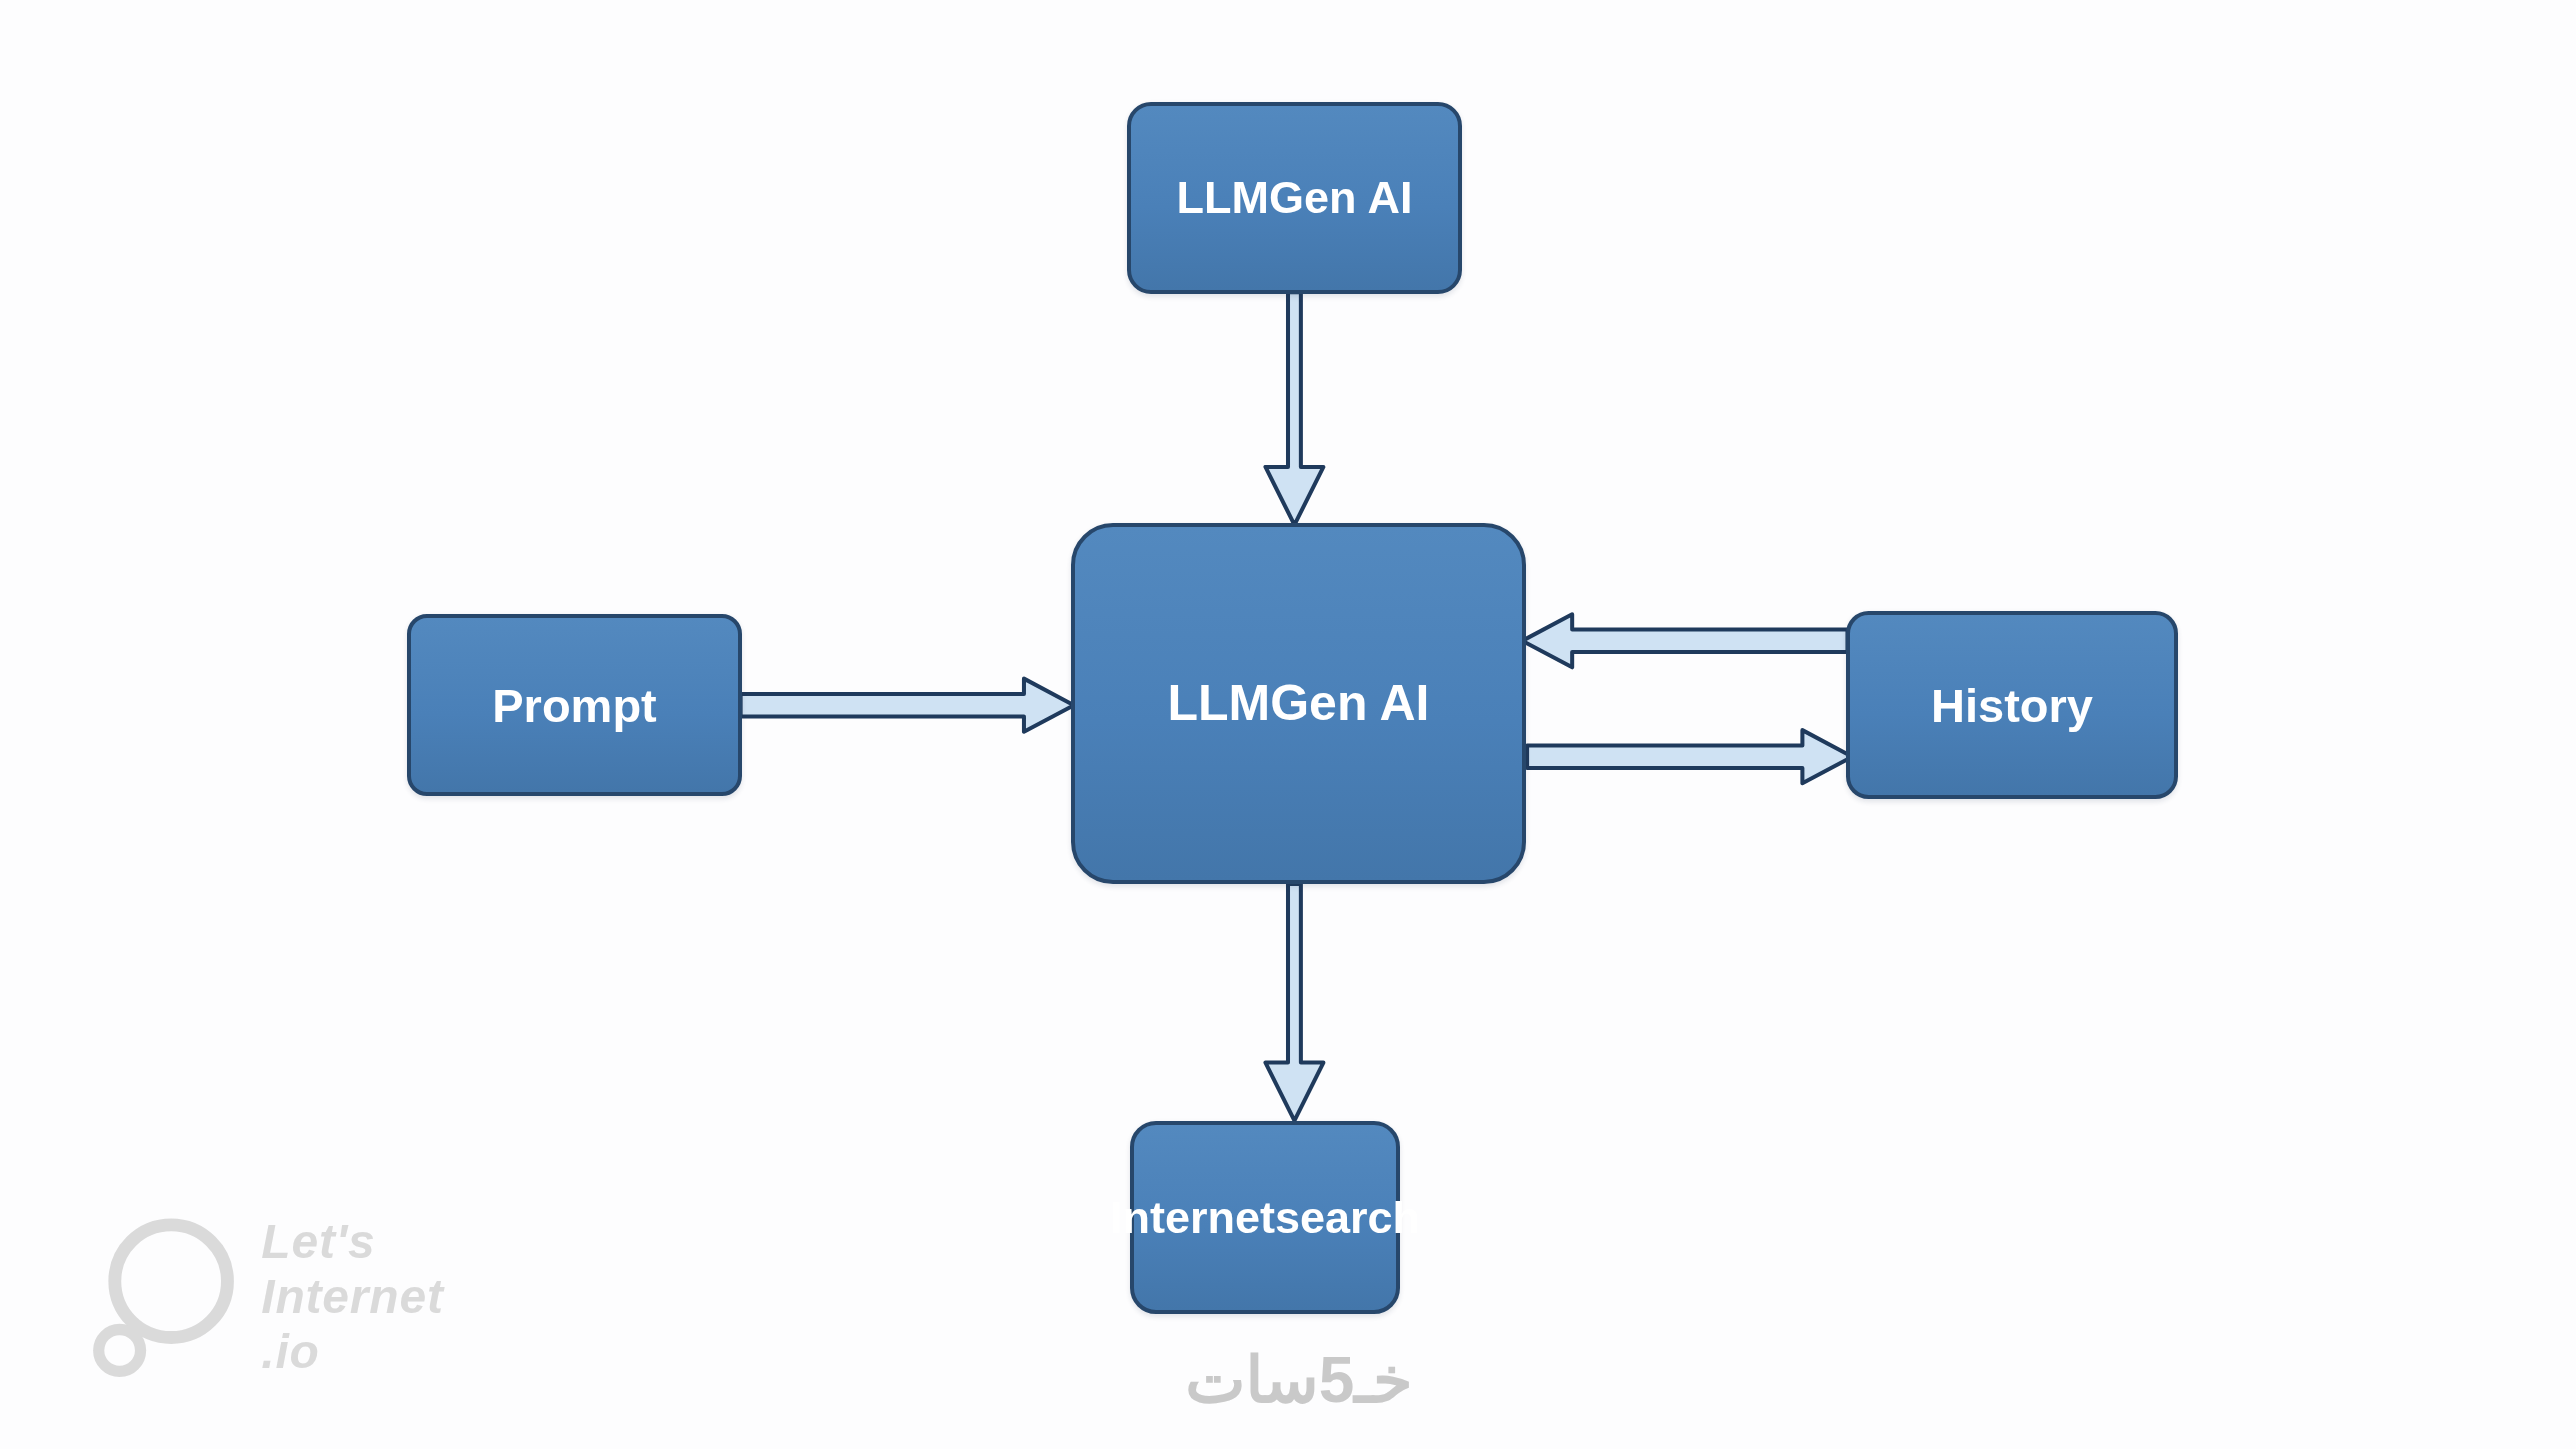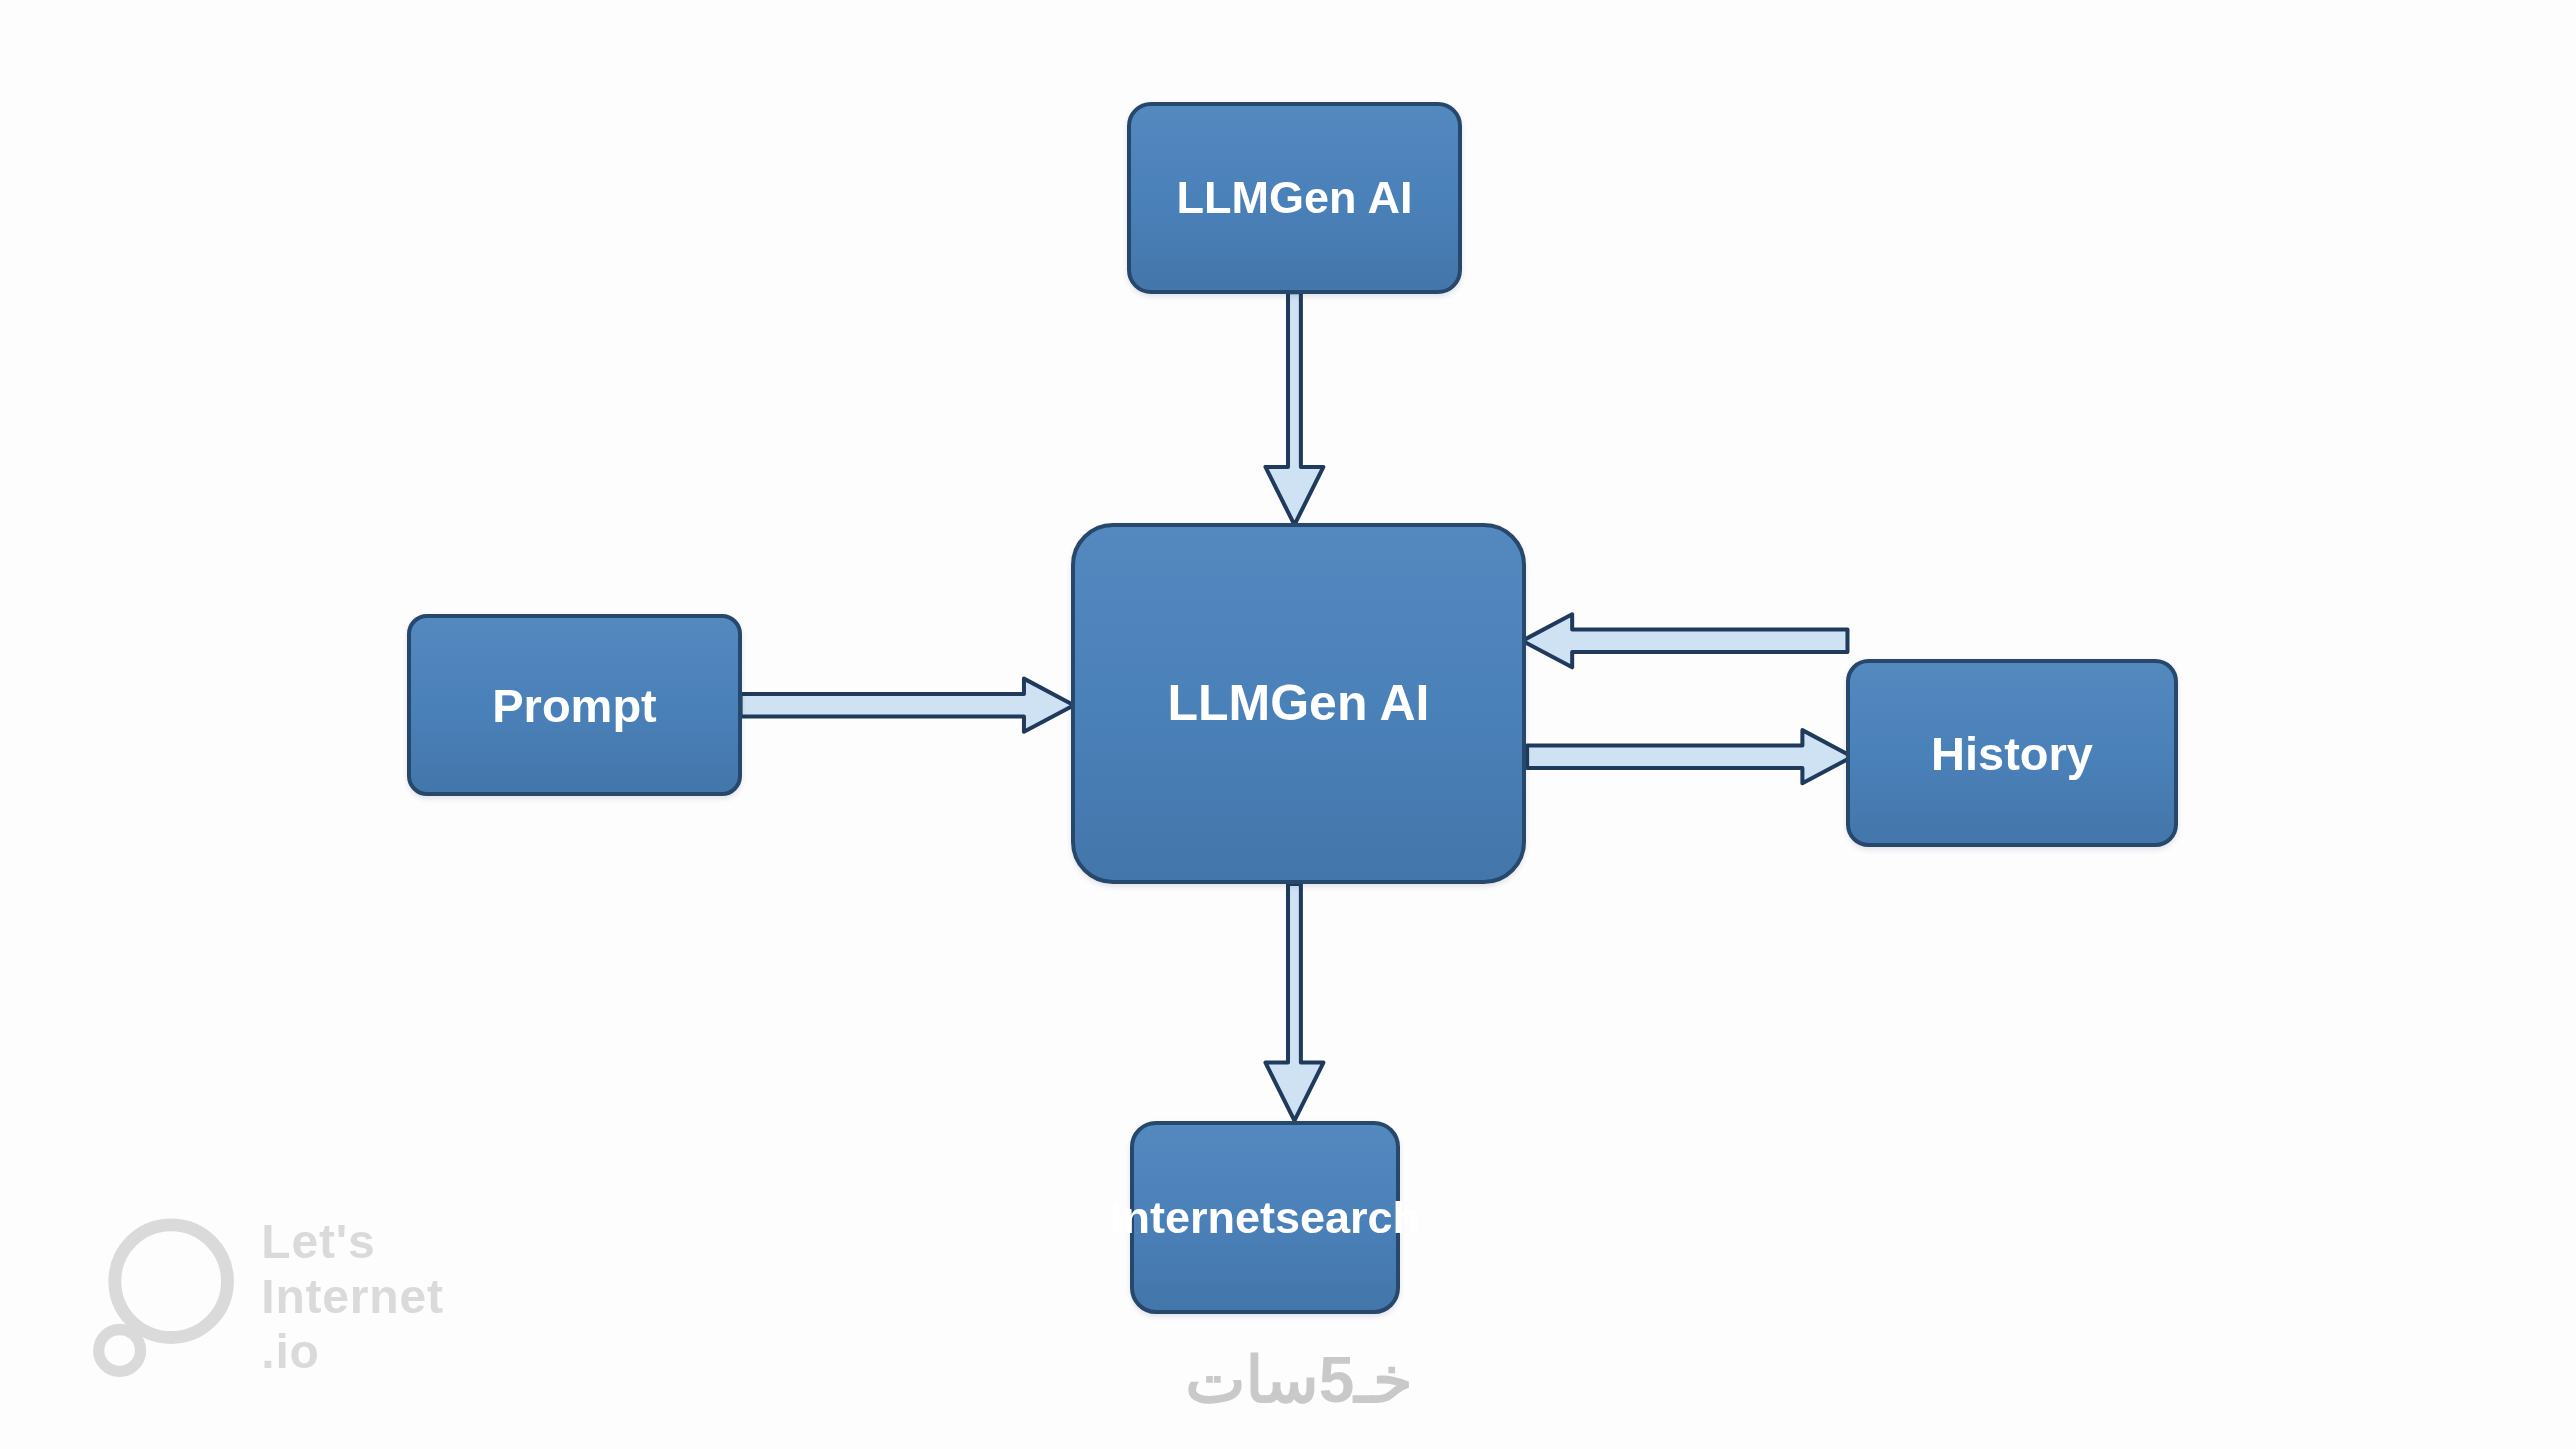--- a/index.html
+++ b/index.html
@@ -50,37 +50,38 @@
   #node-center {
     left:1071px; top:523px; width:455px; height:361px;
     border-radius:42px; font-size:50px; line-height:1.75;
   }
   #node-left {
     left:407px; top:614px; width:335px; height:182px;
     border-radius:20px; font-size:47px;
   }
   #node-right {
     left:1846px; top:611px; width:332px; height:188px;
-    border-radius:22.5px; font-size:47px;margin-top:48px;
+    border-radius:22.5px; font-size:47px;
   }
   #node-bottom {
     left:1130px; top:1121px; width:270px; height:193px;
     border-radius:26px; font-size:45px; line-height:1.55;
   }
 
   
   .wm-lets-enhance {
     position:absolute; left:89px; top:1212px;
     display:flex; align-items:center; gap:19.3px;
     color: var(--watermark-gray);
     opacity:0.95;
   }
   .wm-lets-enhance .wm-text {
     font-weight:700; font-size:48px; line-height:1.15;
     letter-spacing:0.8px;
+    font-style:italic;
   }
   .wm-khamsat {
     position:absolute; left:0; right:0; top:1343px;
     text-align:center;
     font-size:64px; font-weight:700;
     color: var(--watermark-gray2);
     direction: rtl;
     opacity:0.9;
     letter-spacing:1.6px;
     padding-left:22px;

